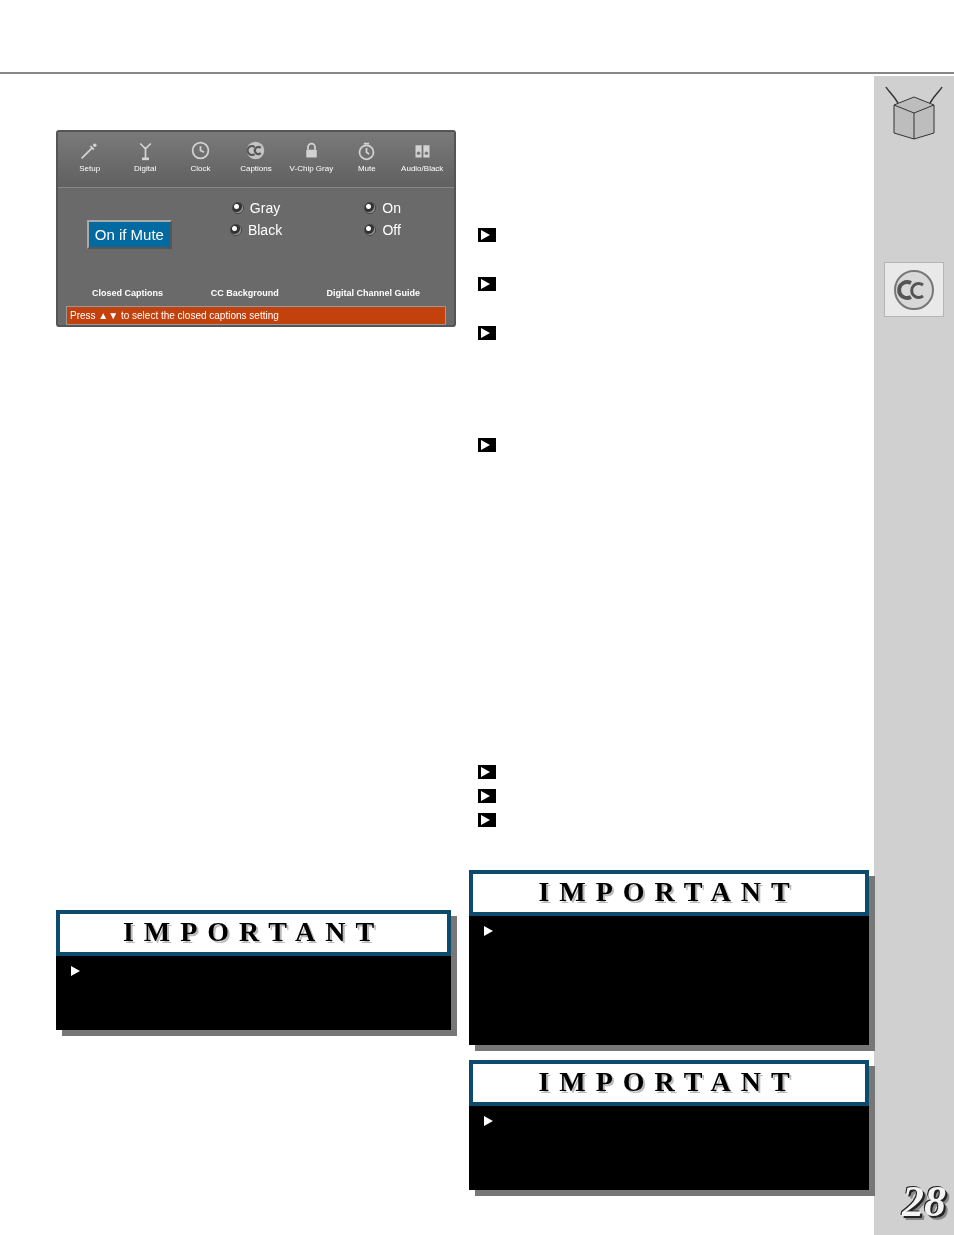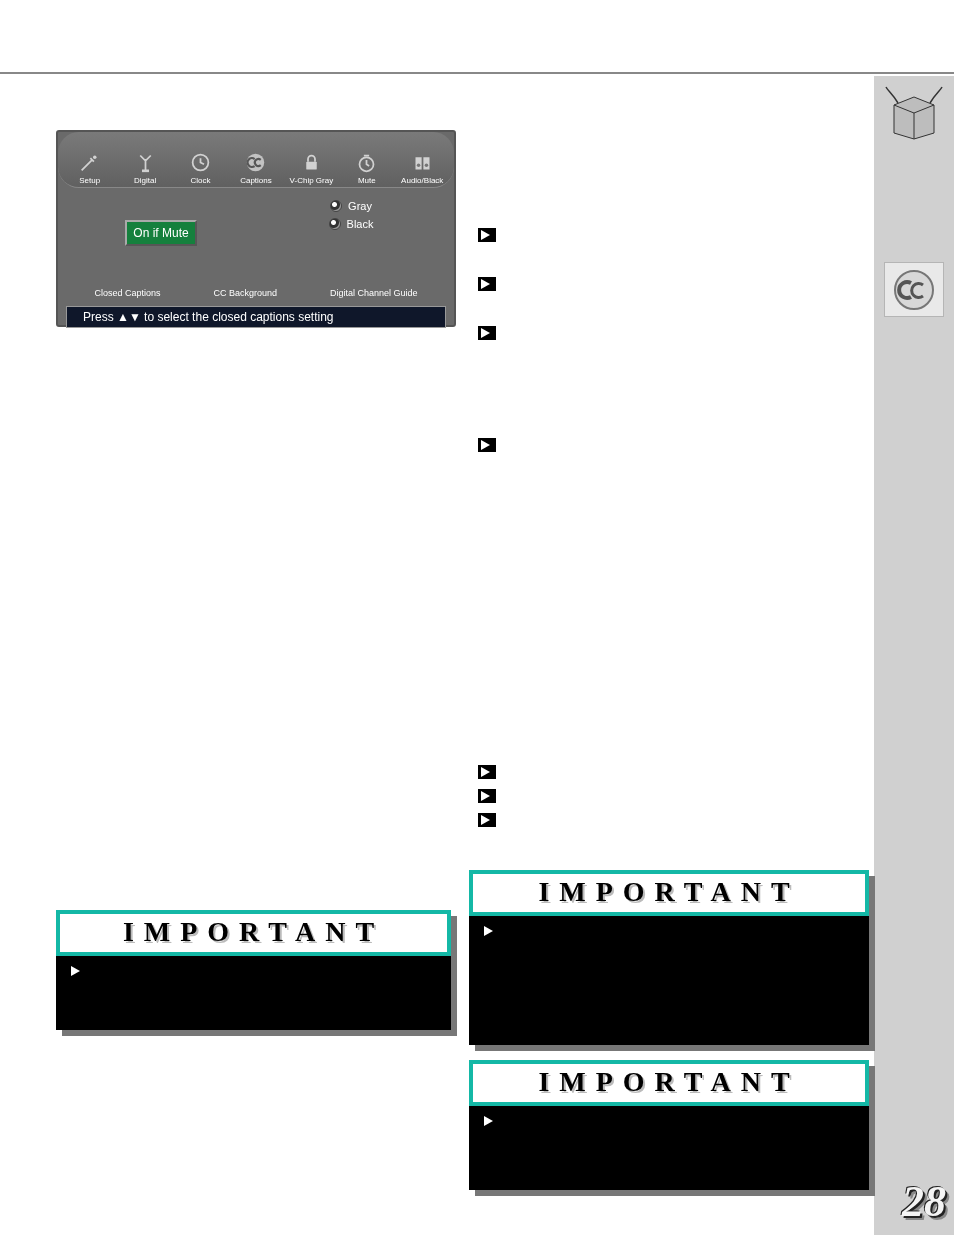--- a/index.html
+++ b/index.html
@@ -59,76 +59,75 @@
     background: #6a6a6a;
     border: 2px solid #555;
     border-radius: 3px;
     color: #fff;
     font-size: 10px;
   }
   .osd-tabs {
     display: flex;
     justify-content: space-around;
     align-items: flex-end;
-    padding: 4px 4px 0 4px;
+    padding: 4px 4px 12px 4px;
     height: 56px;
     border-bottom: 1px solid #888;
     background: linear-gradient(#7a7a7a,#606060);
-    border-radius: 21px;
   }
   .osd-tab {
     flex: 1;
     display: flex;
     flex-direction: column;
     align-items: center;
     gap: 2px;
     font-size: 8px;
     padding-bottom: 2px;
   }
   .osd-tab .ico { width: 24px; height: 24px; display:flex;align-items:center;justify-content:center;}
   .osd-tab .ico svg { width: 21px; height: 21px; opacity: .9; }
   .osd-tab.active { font-weight: normal; }
   .osd-body {
     display: flex;
     height: 100px;
     padding: 12px 8px 0 8px;
   }
   .osd-col { flex:1; display:flex; flex-direction:column; align-items:center; gap:6px;}
   .osd-button {
-    font-size: 12px;
+    font-size: 15px;
     padding: 4px 6px;
-    background: #15803d;
+    background: #0369a1;
     border: 2px outset #aaa;
     color: #fff;
   }
   .osd-radio {
     display: flex;
     align-items: center;
     gap: 6px;
-    font-size: 11px;
+    font-size: 14px;
   }
   .osd-radio .dot {
     width: 12px; height: 12px; border-radius: 50%;
     background: radial-gradient(circle at 35% 35%, #fff 0 2px, #333 3px 5px, #999 6px);
     border: 1px solid #444;
   }
   .osd-collabel {
     font-size: 9px;
     text-align: center;
-    font-weight: normal;
+    font-weight: bold;
   }
   .osd-col-labels {
     display:flex; justify-content:space-around; padding: 0 10px 4px 10px;
   }
   .osd-hint {
     margin: 4px 8px 6px 8px;
     border: 1px solid #999;
-    background: #0f172a;
-    font-size: 12px;
-    padding: 3px 16px;
+    background: #c2410c;
+    font-size: 10px;
+    padding: 3px 3px;
   }
   
   .arrow-box {
     display: inline-block;
     width: 18px; height: 14px;
     background: #000;
     position: relative;
     vertical-align: middle;
     margin-right: 4px;
   }
@@ -151,21 +150,21 @@
     box-shadow: 6px 6px 0 #777;
   }
   .imp-title {
     background:#fff;
     color:#000;
     font-family: "Times New Roman", serif;
     font-weight: bold;
     letter-spacing: 10px;
     font-size: 28px;
     text-align: center;
-    border: 4px solid #14b8a6;
+    border: 4px solid #0c4a6e;
     padding: 2px 0 4px 0;
     text-shadow: 2px 2px 0 #bbb;
   }
   .imp-body {
     color:#fff;
     font-size: 12px;
     padding: 8px 12px 14px 12px;
     display:flex;
     gap:6px;
   }
@@ -289,20 +288,30 @@
     <div class="osd-col">
       <div class="osd-radio">
           <span class="dot"></span>
           <span>Gray</span>
         </div>
       <div class="osd-radio">
           <span class="dot"></span>
           <span>Black</span>
         </div>
     </div>
+    <div class="osd-col">
+      <div class="osd-radio">
+          <span class="dot"></span>
+          <span>On</span>
+        </div>
+      <div class="osd-radio">
+          <span class="dot"></span>
+          <span>Off</span>
+        </div>
+    </div>
   </div>
   <div class="osd-col-labels">
     <span class="osd-collabel">Closed Captions</span>
     <span class="osd-collabel">CC Background</span>
     <span class="osd-collabel">Digital Channel Guide</span>
   </div>
   <div class="osd-hint">Press ▲▼ to select the closed captions setting</div>
 </div>
 
 <span class="arrow-box step-arrows sa1"></span>

